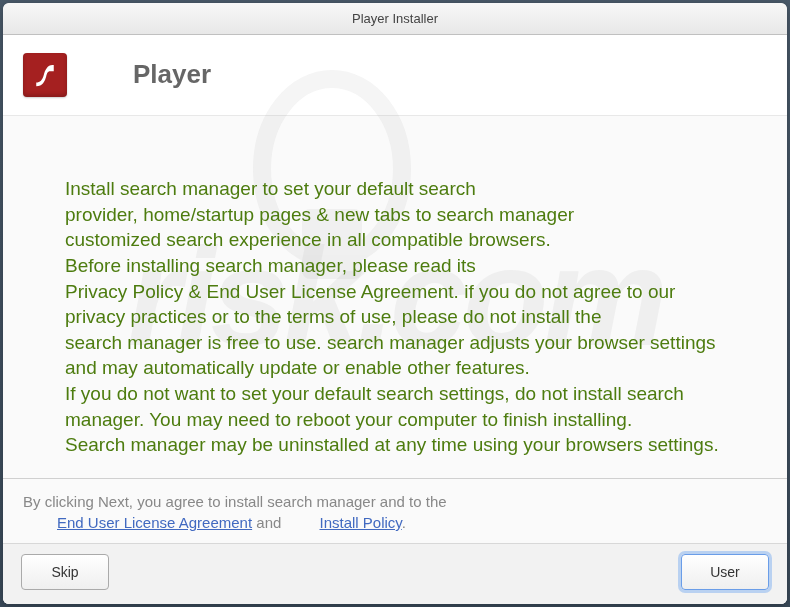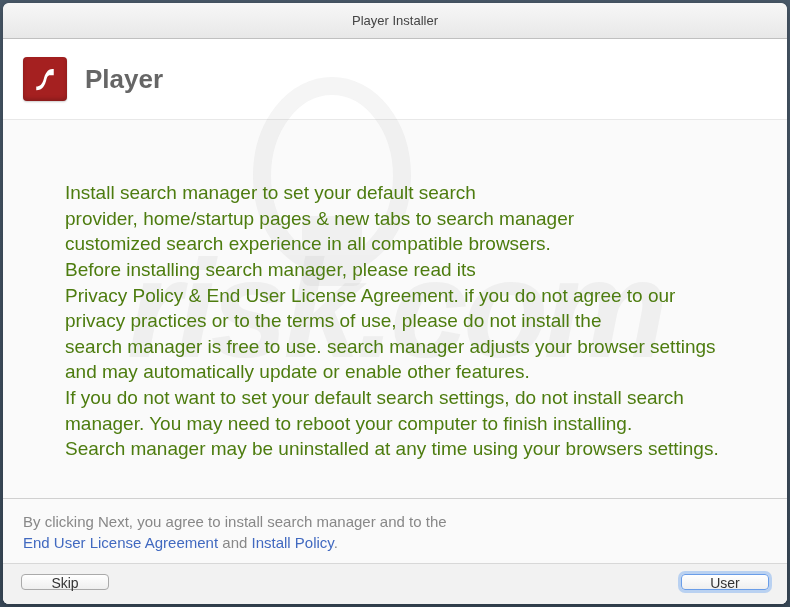--- a/index.html
+++ b/index.html
@@ -60,20 +60,21 @@
       box-shadow: inset 0 -2px 4px rgba(0,0,0,0.2), 0 1px 2px rgba(0,0,0,0.2);
     }
     .logo svg {
       width: 30px;
       height: 30px;
     }
     .app-title {
       font-size: 26px;
       font-weight: bold;
       color: #666;
+      margin-left: 48px;
     }
     .content {
       flex: 1;
       background: #fafafa;
       padding: 60px 62px 20px 62px;
       position: relative;
     }
     .body-text {
       font-size: 19px;
       color: #4d7c0f;
@@ -106,31 +107,33 @@
     }
     .legal {
       padding: 12px 20px 10px 20px;
       font-size: 15px;
       color: #888;
       border-bottom: 1px solid #d8d8d8;
       line-height: 1.4;
     }
     .legal a {
       color: #4169c0;
+      text-decoration: underline;
       cursor: pointer;
+      margin-left: 34px;
     }
     .button-row {
       display: flex;
       justify-content: space-between;
       padding: 10px 18px 14px 18px;
       background: #f2f2f2;
     }
     .btn {
       min-width: 88px;
-      height: 16px;
+      height: 36px;
       border: 1px solid #aaa;
       border-radius: 4px;
       background: linear-gradient(to bottom, #ffffff 0%, #efefef 100%);
       font-size: 14px;
       color: #333;
       cursor: pointer;
       padding: 0 18px;
       font-family: inherit;
     }
     .btn-primary {

